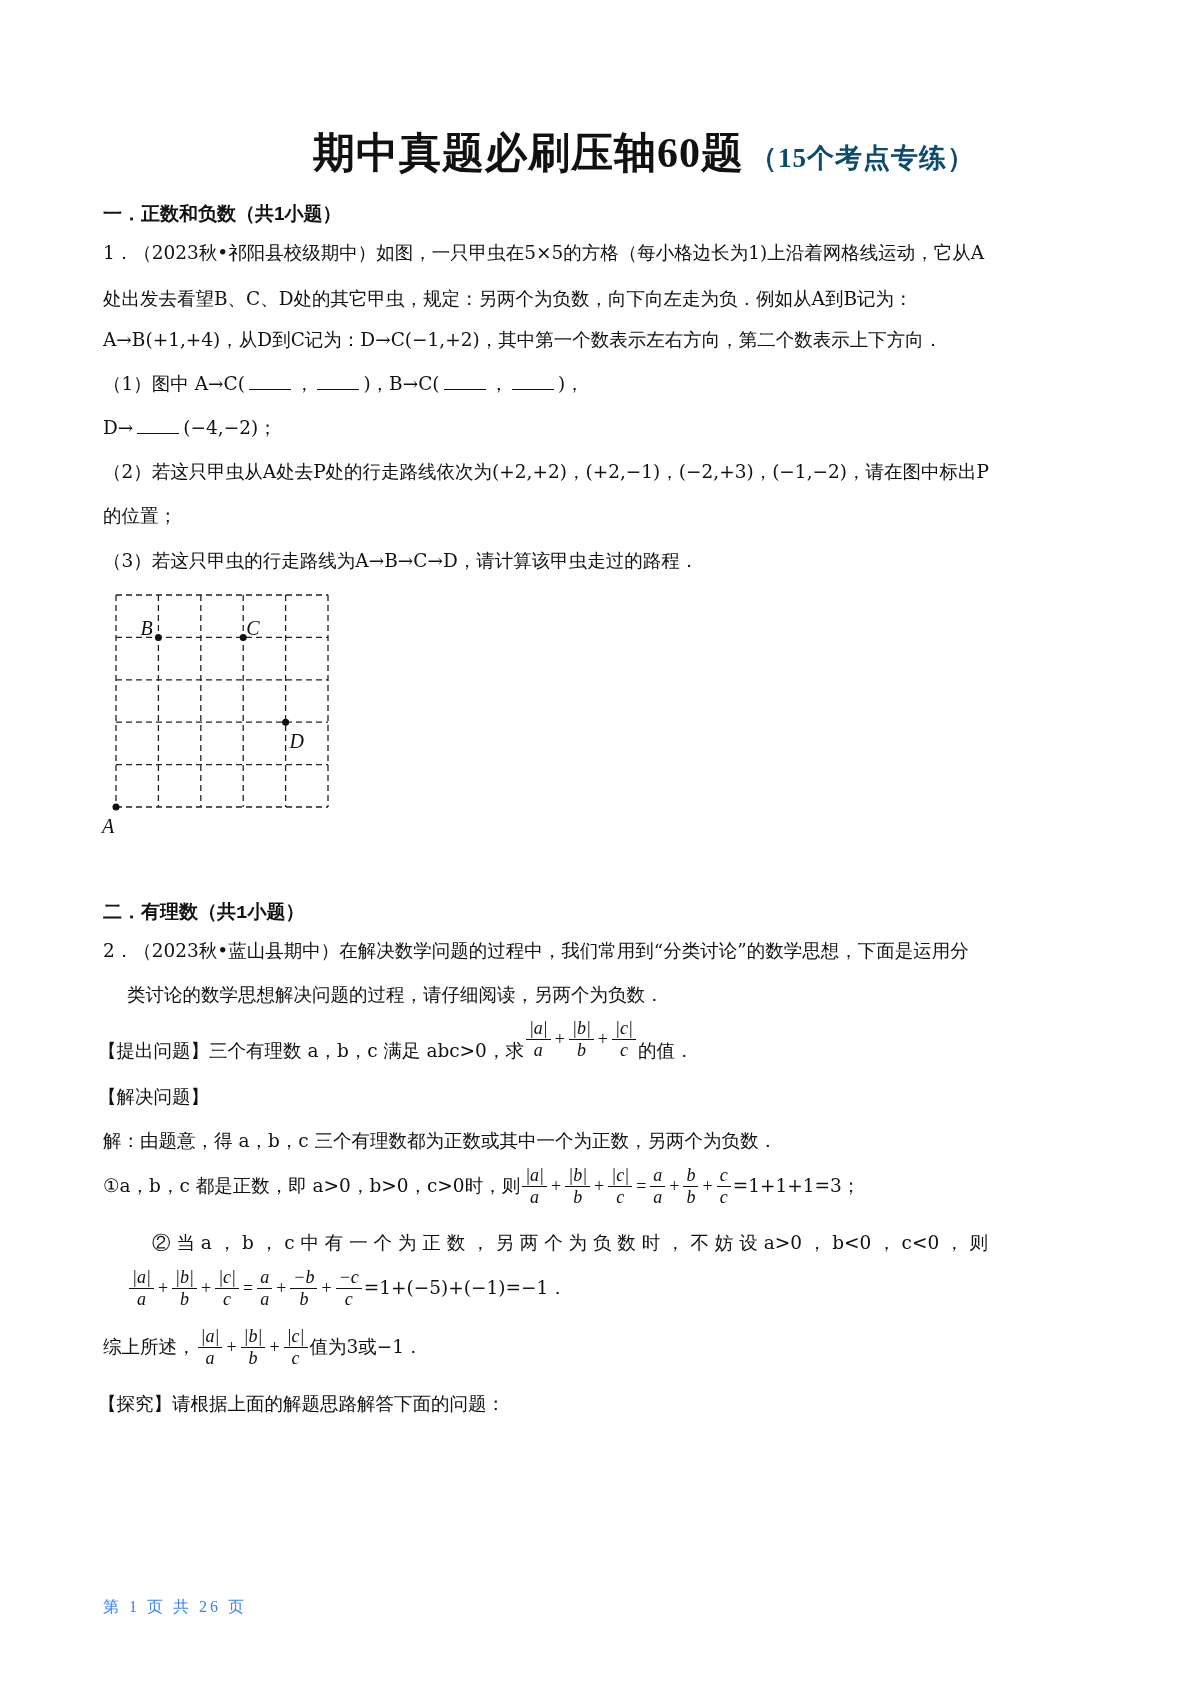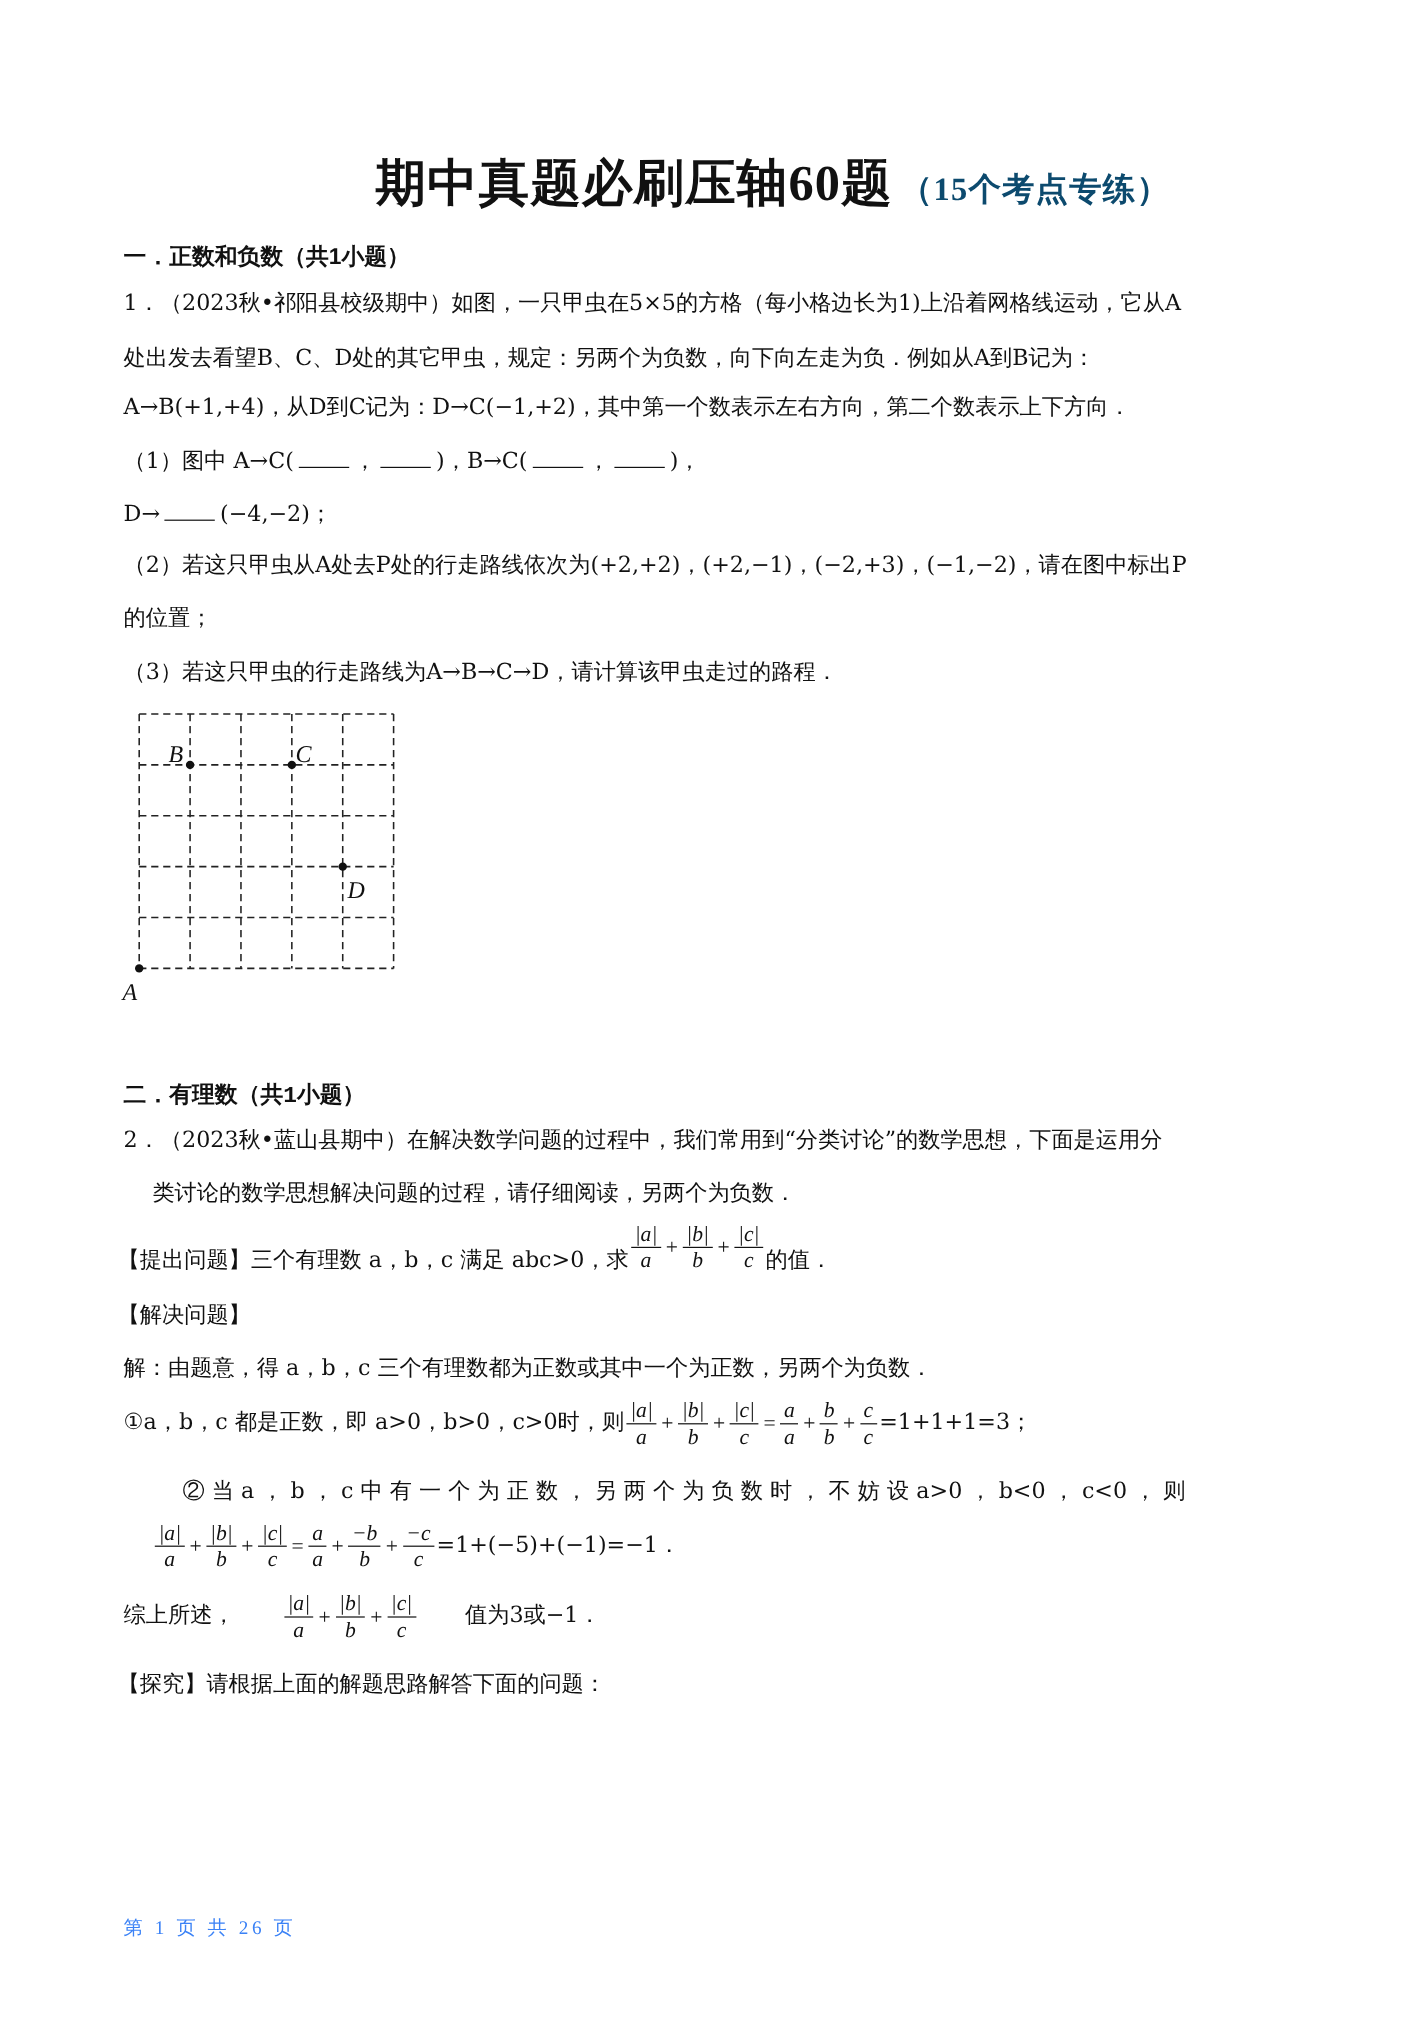--- a/index.html
+++ b/index.html
@@ -164,21 +164,21 @@
       <span class="den">b</span>
     </span>
     <span class="op">+</span>
   <span class="frac">
       <span class="num">−c</span>
       <span class="den">c</span>
     </span>
   <span>=1+(−5)+(−1)=−1．</span>
 </div>
 
-<div class="abs p" style="left:103px;top:1326px;display:flex;align-items:center;gap:39px;">
+<div class="abs p" style="left:103px;top:1326px;display:flex;align-items:center;">
   <span>综上所述，</span>
   <span class="abs-sum" style="display: inline-flex; align-items: center;">
       <span class="frac">
         <span class="num">|a|</span>
         <span class="den">a</span>
       </span>
       <span class="op">+</span>
       <span class="frac">
         <span class="num">|b|</span>
         <span class="den">b</span>

